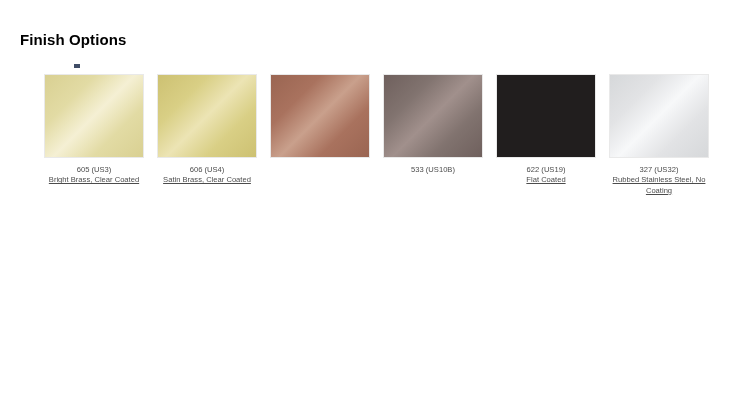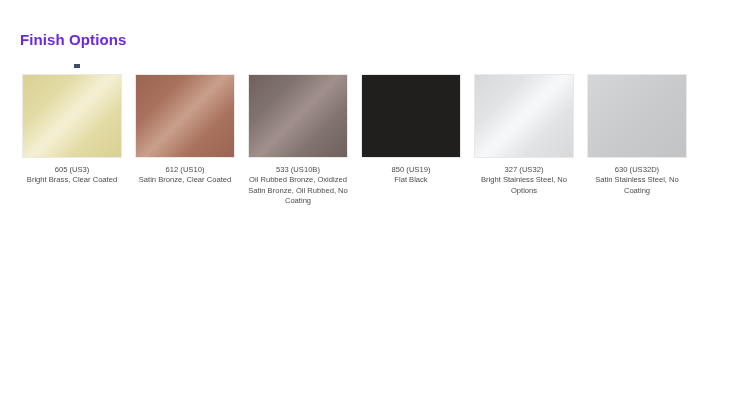--- a/index.html
+++ b/index.html
@@ -19,41 +19,42 @@
     width: 738px;
     height: 397px;
     background: #ffffff;
   }
   #page-title {
     position: absolute;
     left: 20px;
     top: 31px;
     font-size: 15px;
     font-weight: bold;
-    color: #6d28d9;
+    color: #000000;
     letter-spacing: 0.1px;
     white-space: nowrap;
   }
   #stray-mark {
     position: absolute;
     left: 74px;
     top: 64px;
     width: 6px;
     height: 4px;
     background: #2b3a55;
     opacity: 0.9;
   }
   #finish-grid {
     position: absolute;
     left: 22px;
     top: 74px;
     width: 700px;
     display: flex;
     flex-wrap: wrap;
     align-items: flex-start;
+    justify-content: flex-end;
   }
   .finish-item {
     width: 100px;
     margin-right: 13px;
     margin-bottom: 14px;
     display: flex;
     flex-direction: column;
     align-items: center;
   }
   .swatch {
@@ -65,69 +66,64 @@
   .swatch-caption {
     margin-top: 7px;
     width: 104px;
     text-align: center;
     font-size: 7.6px;
     line-height: 10.4px;
     color: #4c4c4c;
     font-family: "Liberation Sans", sans-serif;
   }
   .cap-code { display: block; }
-  .cap-desc { display: block; }
+  .cap-desc { display: block; text-decoration: underline; }
 </style>
 </head>
 <body>
 
 <div id="page">
 
   <div id="page-title">Finish Options</div>
 
   <div id="stray-mark"></div>
 
   <div id="finish-grid">
       <div class="finish-item">
         <div class="swatch" style="background: linear-gradient(135deg, rgb(217, 208, 146) 0%, rgb(226, 219, 164) 28%, rgb(245, 240, 212) 50%, rgb(226, 219, 164) 72%, rgb(217, 208, 146) 100%);"></div>
         <div class="swatch-caption">
           <span class="cap-code">605 (US3)</span>
           <span class="cap-desc">Bright Brass, Clear Coated</span>
         </div>
       </div>
       <div class="finish-item">
+        <div class="swatch" style="background: linear-gradient(135deg, rgb(205, 193, 114) 0%, rgb(217, 207, 133) 28%, rgb(236, 228, 180) 50%, rgb(217, 207, 133) 72%, rgb(205, 193, 114) 100%);"></div>
+        <div class="swatch-caption">
+          <span class="cap-code">606 (US4)</span>
+          <span class="cap-desc">Satin Brass, Clear Coated</span>
+        </div>
+      </div>
+      <div class="finish-item">
         <div class="swatch" style="background: linear-gradient(135deg, rgb(154, 101, 82) 0%, rgb(169, 114, 94) 28%, rgb(201, 160, 140) 50%, rgb(169, 114, 94) 72%, rgb(154, 101, 82) 100%);"></div>
-        <div class="swatch-caption">
-          <span class="cap-code">612 (US10)</span>
-          <span class="cap-desc">Satin Bronze, Clear Coated</span>
-        </div>
       </div>
       <div class="finish-item">
         <div class="swatch" style="background: linear-gradient(135deg, rgb(111, 96, 93) 0%, rgb(129, 115, 111) 28%, rgb(161, 144, 140) 50%, rgb(129, 115, 111) 72%, rgb(111, 96, 93) 100%);"></div>
         <div class="swatch-caption">
           <span class="cap-code">533 (US10B)</span>
-          <span class="cap-desc">Oil Rubbed Bronze, Oxidized Satin Bronze, Oil Rubbed, No Coating</span>
         </div>
       </div>
       <div class="finish-item">
         <div class="swatch" style="background: rgb(33, 30, 30);"></div>
         <div class="swatch-caption">
-          <span class="cap-code">850 (US19)</span>
-          <span class="cap-desc">Flat Black</span>
+          <span class="cap-code">622 (US19)</span>
+          <span class="cap-desc">Flat Coated</span>
         </div>
       </div>
       <div class="finish-item">
         <div class="swatch" style="background: linear-gradient(135deg, rgb(214, 216, 218) 0%, rgb(226, 227, 229) 28%, rgb(247, 248, 249) 50%, rgb(226, 227, 229) 72%, rgb(214, 216, 218) 100%);"></div>
         <div class="swatch-caption">
           <span class="cap-code">327 (US32)</span>
-          <span class="cap-desc">Bright Stainless Steel, No Options</span>
-        </div>
-      </div>
-      <div class="finish-item">
-        <div class="swatch" style="background: linear-gradient(135deg, rgb(213, 214, 216) 0%, rgb(201, 202, 204) 55%, rgb(194, 195, 197) 100%);"></div>
-        <div class="swatch-caption">
-          <span class="cap-code">630 (US32D)</span>
-          <span class="cap-desc">Satin Stainless Steel, No Coating</span>
+          <span class="cap-desc">Rubbed Stainless Steel, No Coating</span>
         </div>
       </div>
     </div>
 
 </div>
 
 </body></html>

